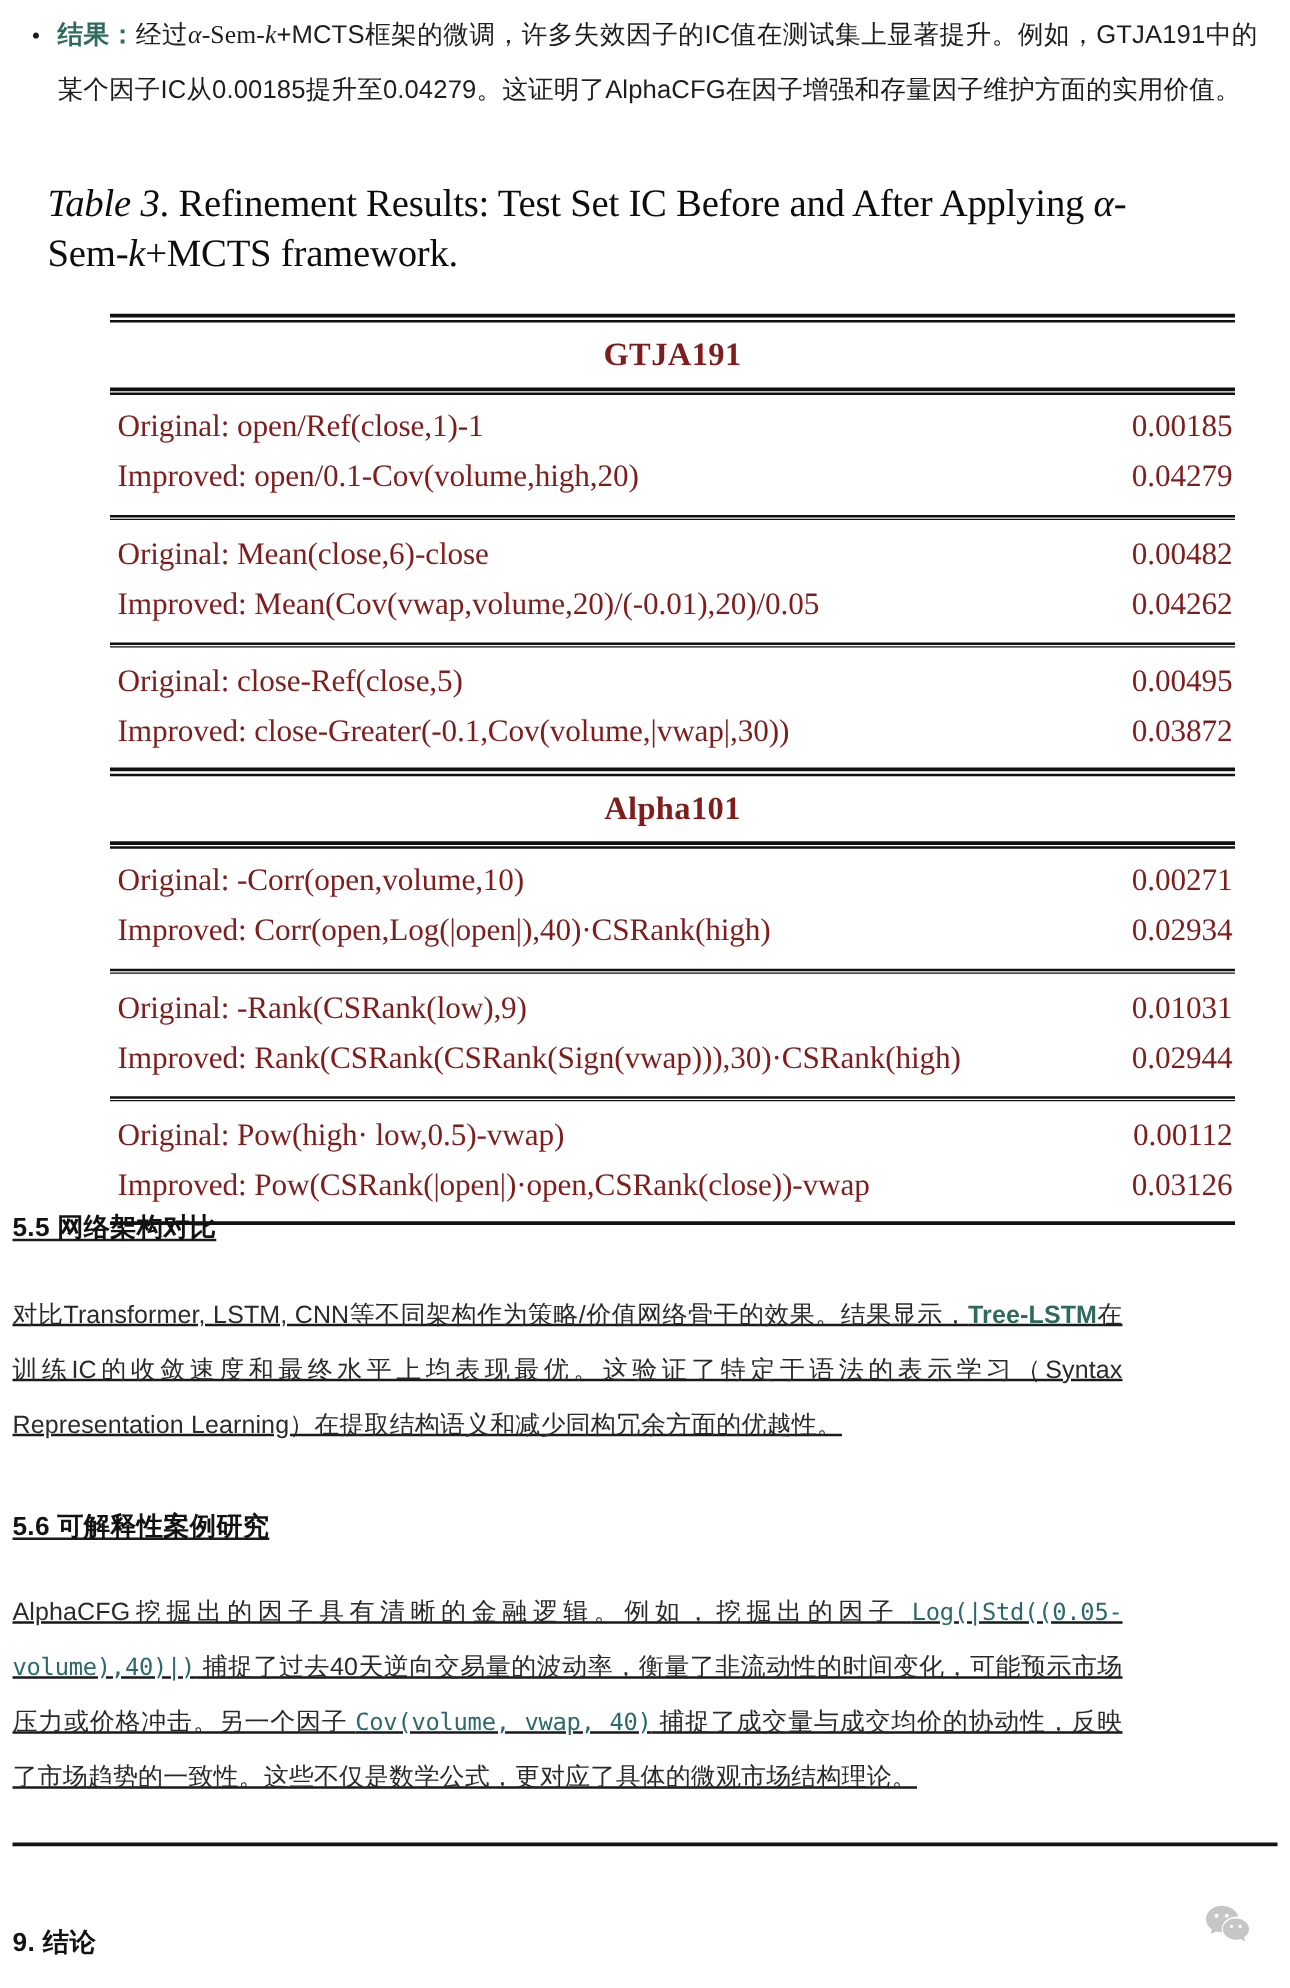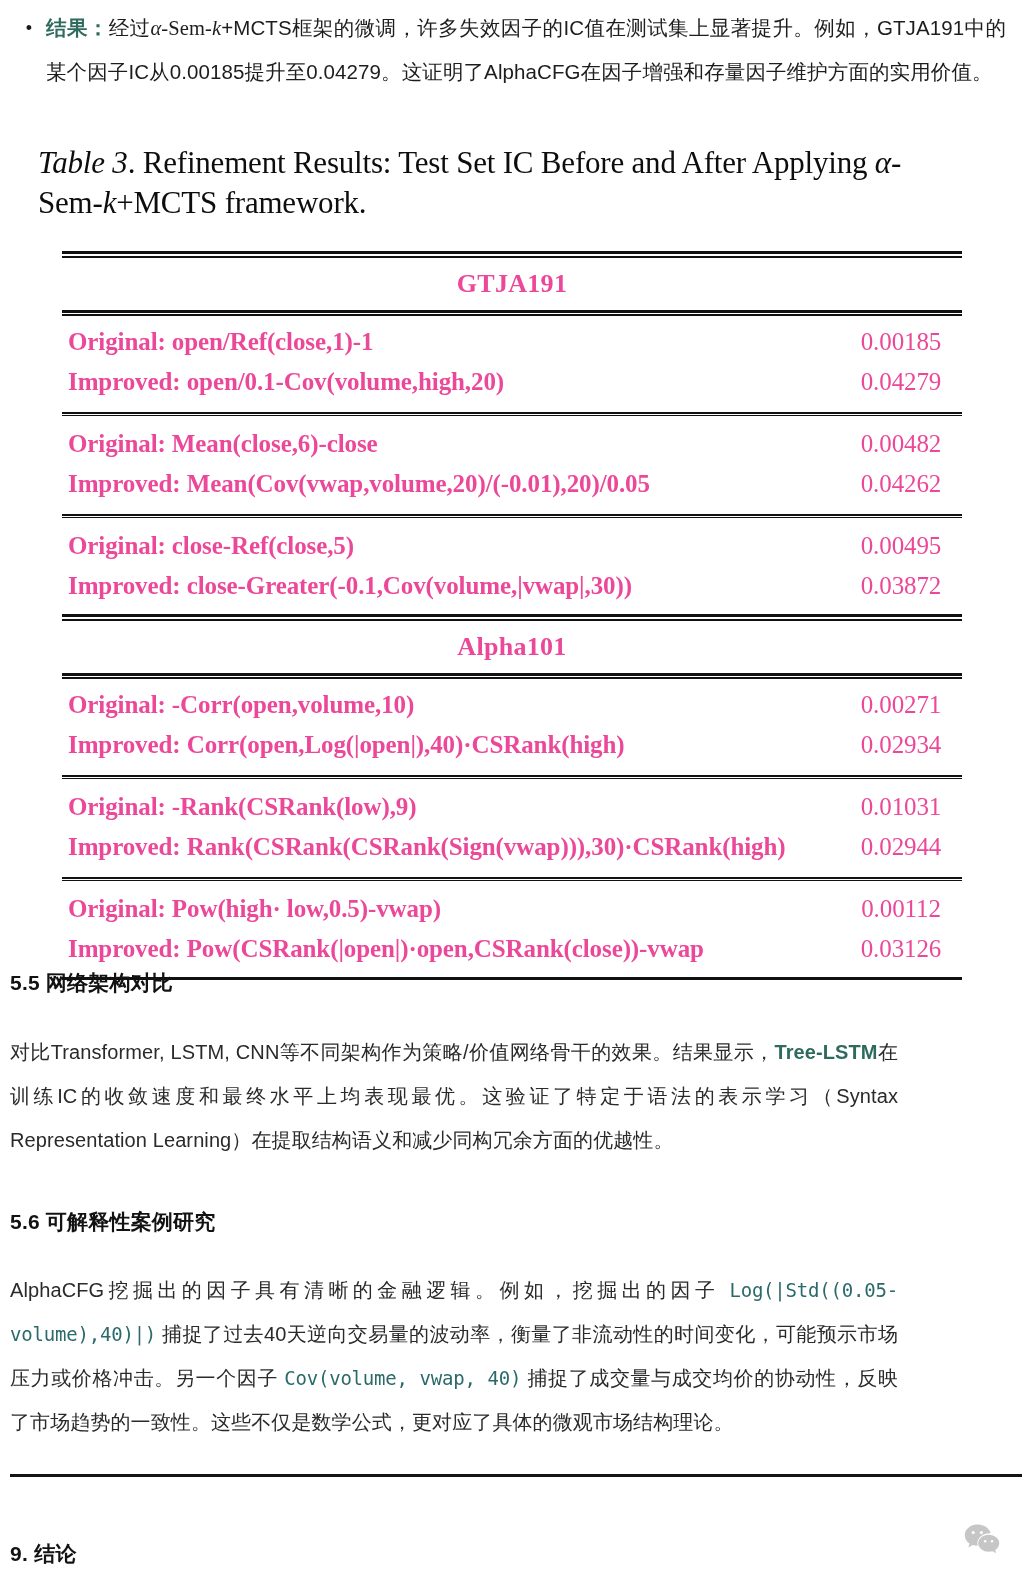--- a/index.html
+++ b/index.html
@@ -77,24 +77,24 @@
   }
   .table-caption .cap-it {
     font-style: italic;
   }
   .table-caption .cap-k {
     font-family: "Liberation Serif", serif;
     font-style: italic;
   }
 
   .paper-table {
-    margin: 28px 0 0 62px;
+    margin: 28px 0 0 88px;
     width: 900px;
     font-family: "Liberation Serif", serif;
-    color: #ec4899;
+    color: #7f1d1d;
   }
   .rule-double {
     border-top: 3px solid #111;
     border-bottom: 2px solid #111;
     height: 2px;
     box-sizing: content-box;
   }
   .rule-thick {
     border-top: 3px solid #111;
     height: 0;
@@ -118,42 +118,42 @@
     display: flex;
     align-items: baseline;
     font-size: 25px;
     line-height: 40px;
     padding: 0 2px 0 6px;
   }
   .tbl-expr {
     flex: 1 1 auto;
     white-space: nowrap;
     letter-spacing: -0.1px;
-    font-weight: bold;
   }
   .tbl-val {
     flex: 0 0 auto;
-    text-align: center;
+    text-align: right;
     min-width: 118px;
     letter-spacing: -0.1px;
   }
   .gap-sep {
     border-top: 2px solid #111;
     border-bottom: 1.5px solid #111;
     height: 1px;
     margin: 2px 0;
   }
 
   
   .section {
     position: absolute;
     left: 0;
     width: 920px;
     box-sizing: border-box;
     padding: 0 22px 0 10px;
+    text-decoration: underline;
   }
   .sec-head {
     font-size: 21px;
     font-weight: bold;
     color: #121212;
     letter-spacing: 0.2px;
     line-height: 30px;
   }
   .sec-body {
     font-size: 20px;

